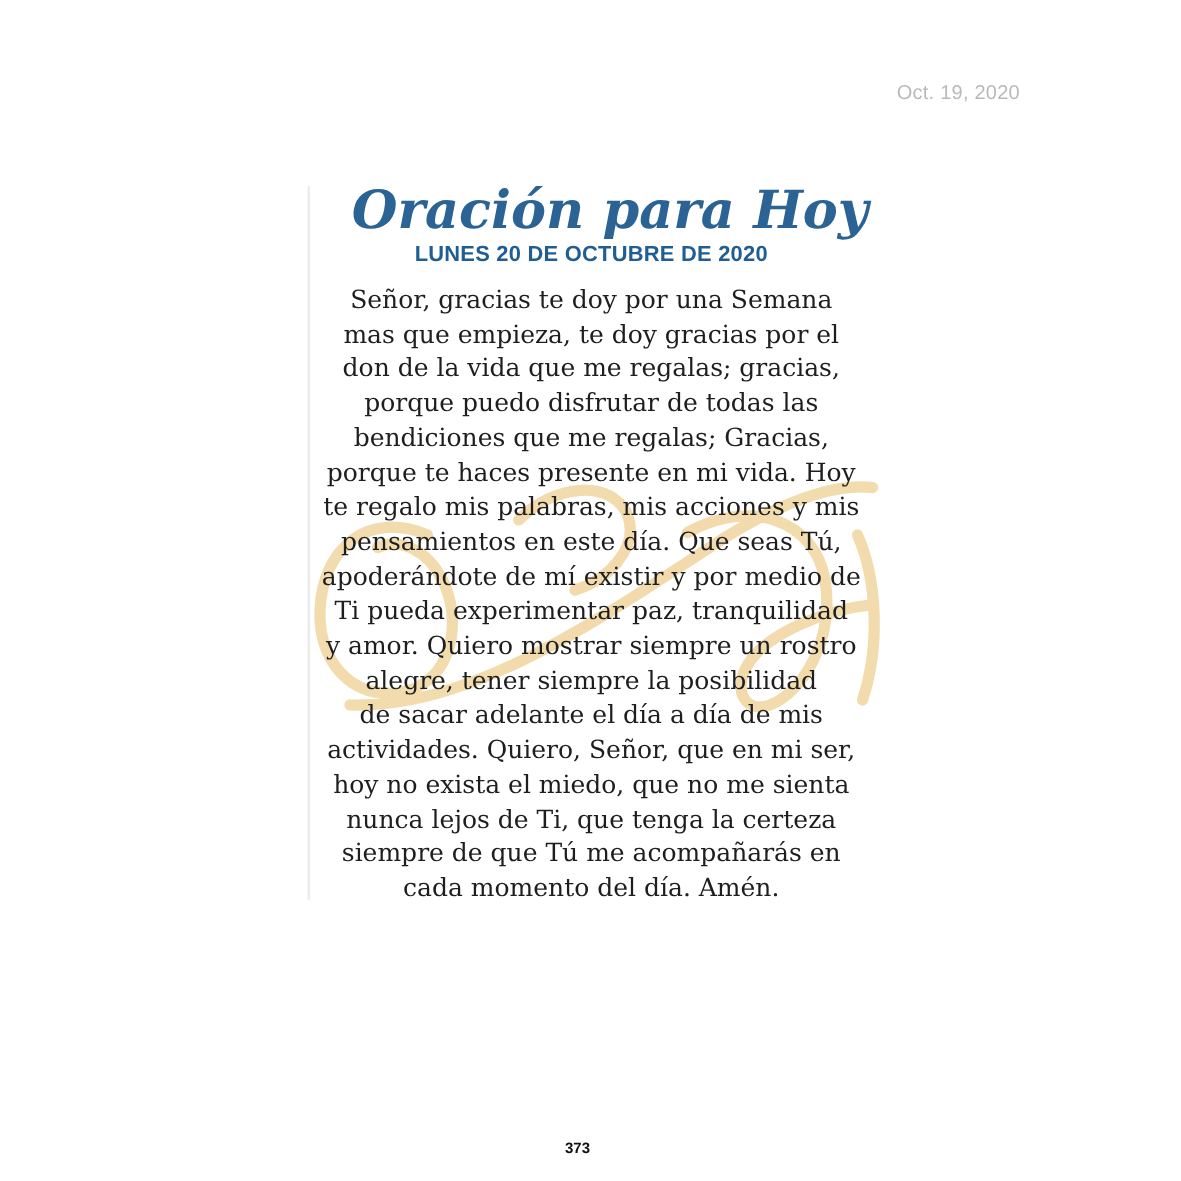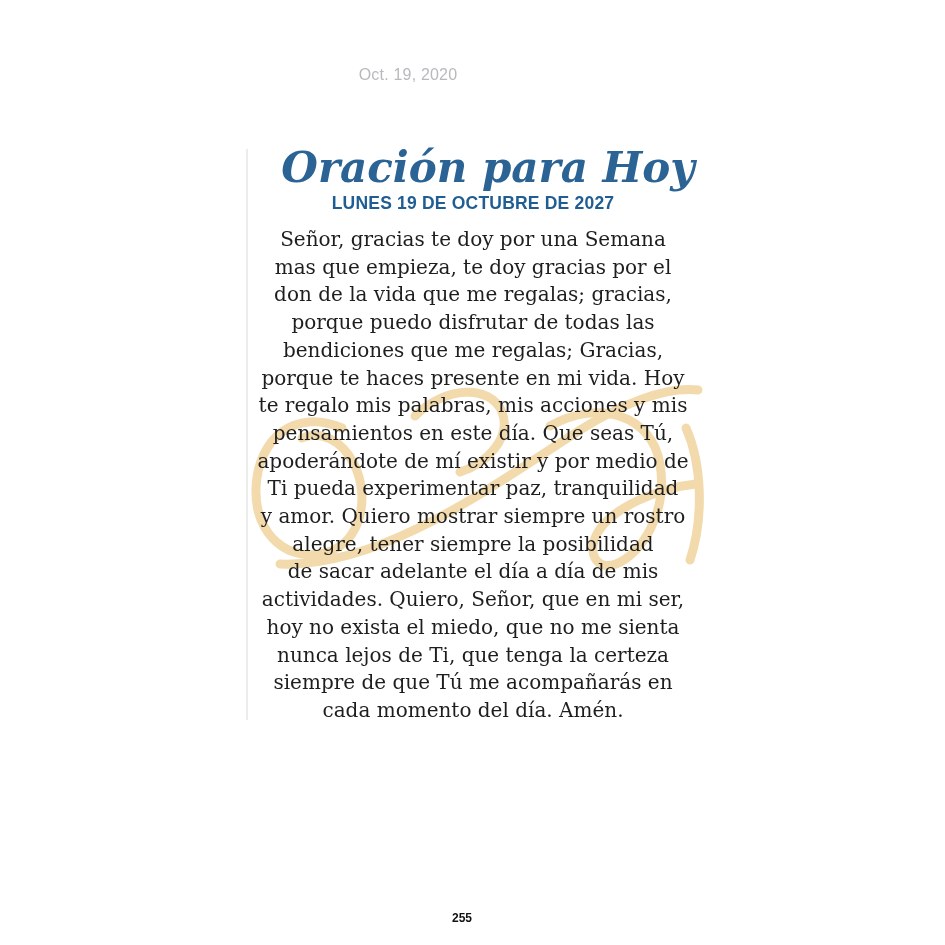--- a/index.html
+++ b/index.html
@@ -13,21 +13,21 @@
     position: relative;
     overflow: hidden;
     font-family: "Liberation Sans", sans-serif;
   }
 
   .date-header {
     position: absolute;
     top: 66px;
     left: 0;
     width: 816px;
-    text-align: center;
+    text-align: right;
     font-size: 16px;
     letter-spacing: 0.2px;
     color: #b9b9bd;
     font-family: "Liberation Sans", sans-serif;
   }
 
   .left-line {
     position: absolute;
     left: 246px;
     top: 149px;
@@ -113,34 +113,34 @@
     <path d="M 300,58 C 350,30 402,48 410,96 C 418,144 392,186 366,196 C 346,203 336,184 348,164 C 362,140 408,120 446,116"></path>
 
     <path d="M 436,60 C 452,96 454,150 440,192"></path>
   </g>
 </svg>
 
 <div class="left-line"></div>
 
 <div class="content">
   <div class="prayer-title">Oración para Hoy</div>
-  <div class="prayer-subtitle">LUNES 19 DE OCTUBRE DE 2027</div>
+  <div class="prayer-subtitle">LUNES 20 DE OCTUBRE DE 2020</div>
   <div class="prayer-body">Señor, gracias te doy por una Semana
 mas que empieza, te doy gracias por el
 don de la vida que me regalas; gracias,
 porque puedo disfrutar de todas las
 bendiciones que me regalas; Gracias,
 porque te haces presente en mi vida. Hoy
 te regalo mis palabras, mis acciones y mis
 pensamientos en este día. Que seas Tú,
 apoderándote de mí existir y por medio de
 Ti pueda experimentar paz, tranquilidad
 y amor. Quiero mostrar siempre un rostro
 alegre, tener siempre la posibilidad
 de sacar adelante el día a día de mis
 actividades. Quiero, Señor, que en mi ser,
 hoy no exista el miedo, que no me sienta
 nunca lejos de Ti, que tenga la certeza
 siempre de que Tú me acompañarás en
 cada momento del día. Amén.</div>
 </div>
 
-<div class="page-number">255</div>
+<div class="page-number">373</div>
 
 </body></html>

